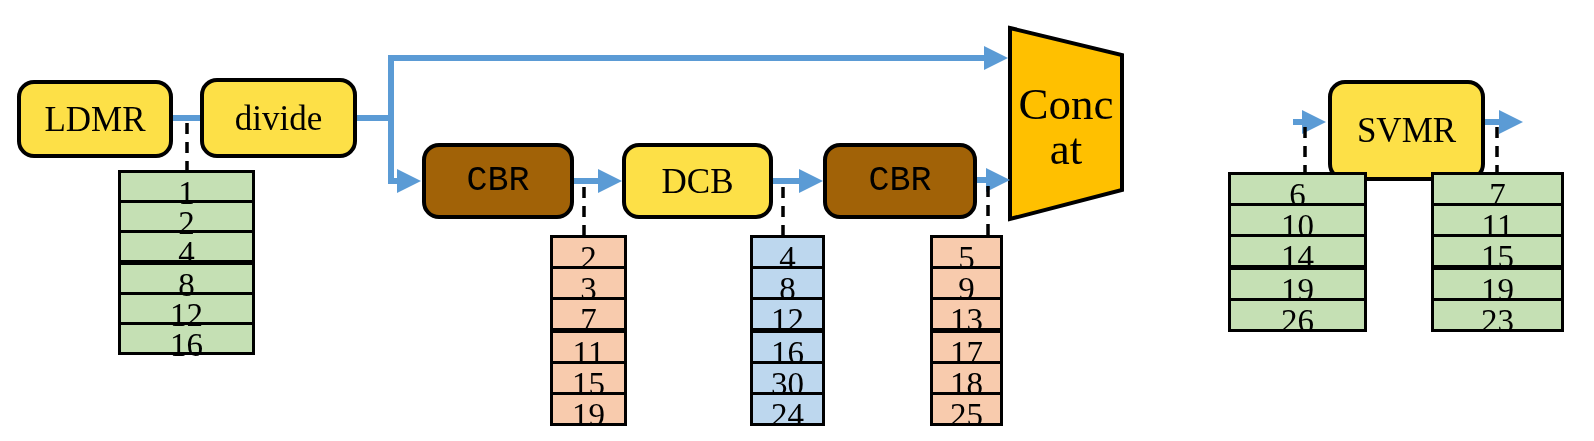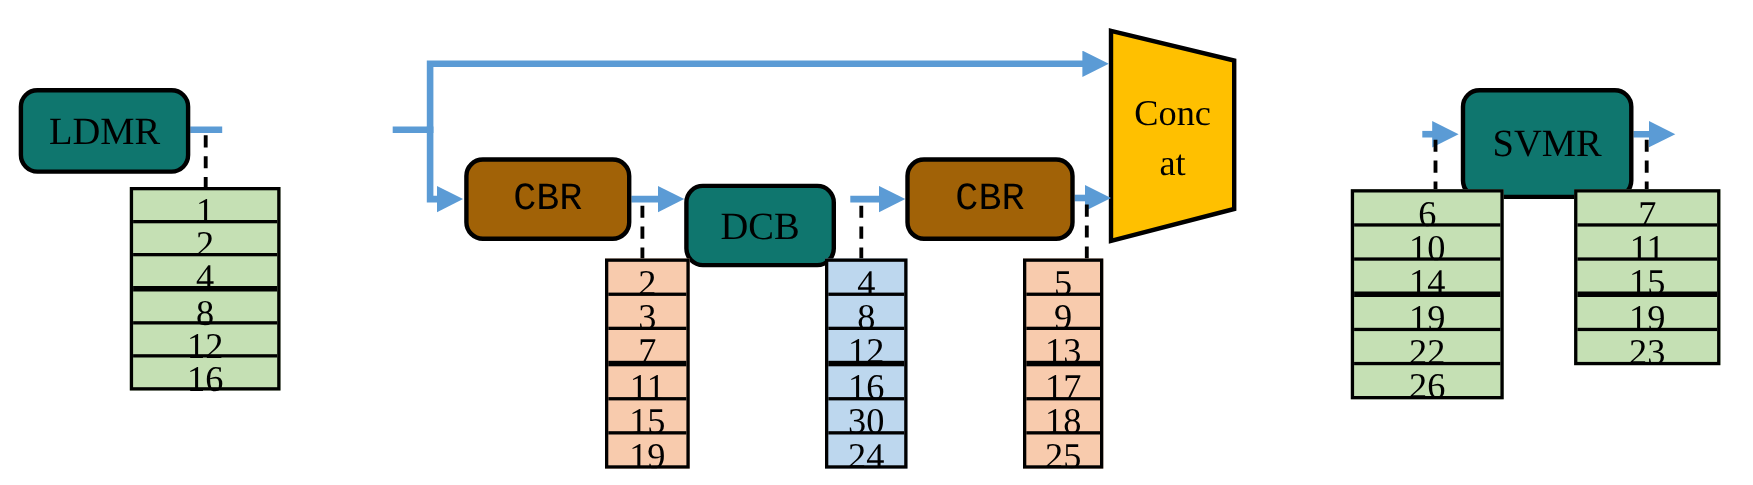--- a/index.html
+++ b/index.html
@@ -12,36 +12,36 @@
   }
   .layer{position:absolute;left:0;top:0;width:1594px;height:441px;}
   
   .block{
     position:absolute;
     border:4px solid #000000;
     border-radius:17px;
     display:flex;align-items:center;justify-content:center;
     font-size:35px;color:#000000;
     box-sizing:border-box;
-    background:#0f766e;
+    background:#fde047;
     line-height:1;
   }
   .block.orange{background:#a16207;font-family:Liberation Mono, monospace;}
   .b-ldmr   {left:17px;  top:80px;  width:156px; height:78px;}
   .b-divide {left:200px; top:78px;  width:157px; height:80px;}
   .b-cbr1   {left:422px; top:143px; width:152px; height:76px;}
-  .b-dcb    {left:622px; top:143px; width:138px; height:76px;margin-top:24px;}
+  .b-dcb    {left:622px; top:143px; width:151px; height:76px;}
   .b-cbr2   {left:823px; top:143px; width:154px; height:76px;}
   .b-shuffle{left:1125px;top:80px;  width:168px; height:78px;}
   .b-svmr   {left:1328px;top:80px;  width:157px; height:101px;}
   
   .concat-label{
     position:absolute;left:1010px;top:82px;width:112px;
     display:flex;flex-direction:column;align-items:center;
-    font-size:33px;line-height:45px;color:#000000;text-align:center;
+    font-size:45px;line-height:45px;color:#000000;text-align:center;
   }
   
   .ctable{
     position:absolute;
     border:3px solid #000000;
     box-sizing:border-box;
     background:#C5E0B4;
   }
   .ctable .cell{
     height:27px;
@@ -98,20 +98,21 @@
 
     <line x1="187" y1="123" x2="187" y2="170" stroke="#000000" stroke-width="3.5" stroke-dasharray="11,8"></line>
     <line x1="584" y1="187" x2="584" y2="235" stroke="#000000" stroke-width="3.5" stroke-dasharray="11,8"></line>
     <line x1="783" y1="187" x2="783" y2="235" stroke="#000000" stroke-width="3.5" stroke-dasharray="11,8"></line>
     <line x1="988" y1="186" x2="988" y2="235" stroke="#000000" stroke-width="3.5" stroke-dasharray="11,8"></line>
     <line x1="1305" y1="127" x2="1305" y2="172" stroke="#000000" stroke-width="3.5" stroke-dasharray="11,8"></line>
     <line x1="1497" y1="127" x2="1497" y2="172" stroke="#000000" stroke-width="3.5" stroke-dasharray="11,8"></line>
   </svg>
 
   <div class="block b-ldmr">LDMR</div>
+  <div class="block b-divide">divide</div>
   <div class="block orange b-cbr1">CBR</div>
   <div class="block b-dcb">DCB</div>
   <div class="block orange b-cbr2">CBR</div>
   <div class="block b-svmr">SVMR</div>
 
   <div class="concat-label">
     <span>Conc</span>
     <span>at</span>
   </div>
 
@@ -149,21 +150,20 @@
     <div class="cell">17</div>
     <div class="cell">18</div>
     <div class="cell">25</div>
   </div>
 
   <div class="ctable green tall t-shuffle">
     <div class="cell">6</div>
     <div class="cell">10</div>
     <div class="cell thick">14</div>
     <div class="cell">19</div>
-    <div class="cell">22</div>
     <div class="cell">26</div>
   </div>
 
   <div class="ctable green tall t-svmr">
     <div class="cell">7</div>
     <div class="cell">11</div>
     <div class="cell thick">15</div>
     <div class="cell">19</div>
     <div class="cell">23</div>
   </div>

